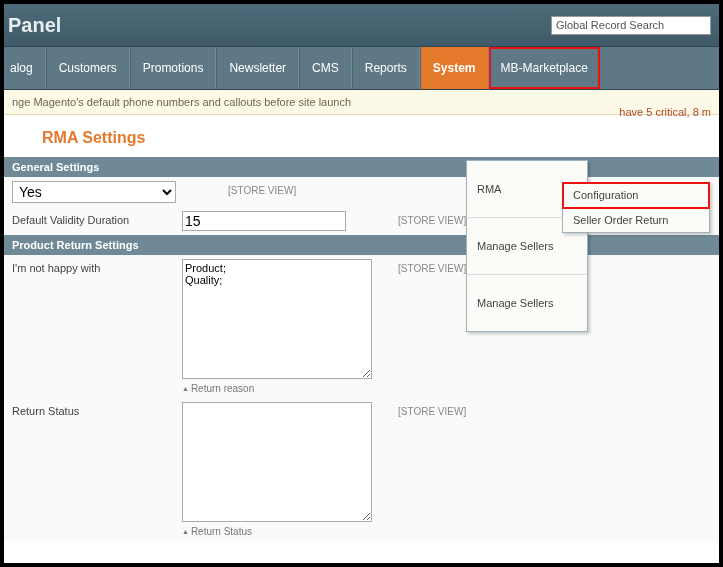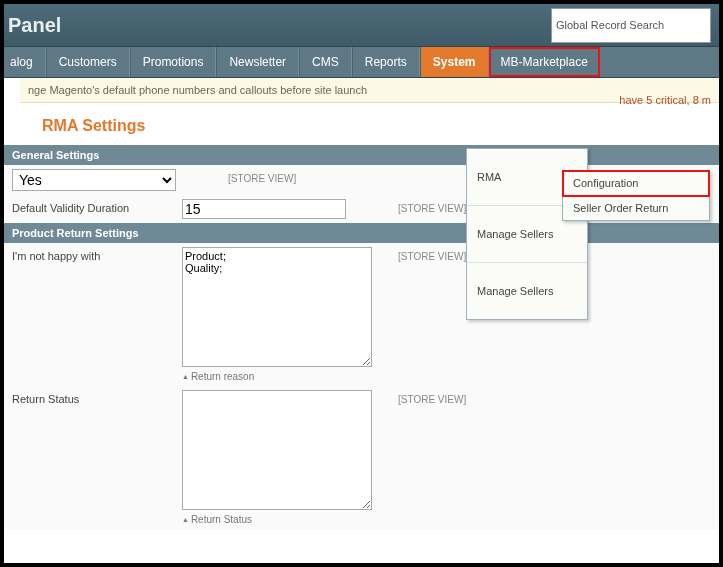--- a/index.html
+++ b/index.html
@@ -21,30 +21,30 @@
     justify-content: space-between;
     padding: 0 8px 0 4px;
   }
   .header-title {
     font-size: 20px;
     font-weight: bold;
     color: #e9eef1;
   }
   .search-box {
     width: 160px;
-    height: 35px;
+    height: 19px;
     font-size: 11px;
     padding: 1px 4px;
     border: 1px solid #999;
     background: #fff;
     color: #555;
   }
   .nav {
     background: #5f7885;
-    height: 32px;
+    height: 44px;
     display: flex;
     border-top: 1px solid #2e4450;
     border-bottom: 1px solid #2e4450;
     position: relative;
   }
   .nav-item {
     color: #fff;
     font-size: 12px;
     padding: 0 12px;
     display: flex;
@@ -64,21 +64,20 @@
     border: 2px solid #e11;
     padding: 0 10px;
   }
   .notice-bar {
     background: #fdf9e7;
     color: #6d6651;
     font-size: 11px;
     padding: 6px 8px;
     border-bottom: 1px solid #e2dcb8;
     position: relative;
-    margin-left: 16px;
   }
   .notice-right {
     position: absolute;
     right: 8px;
     top: 16px;
     color: #b14b2b;
   }
   .page-title-row {
     padding: 14px 8px 10px 38px;
   }

